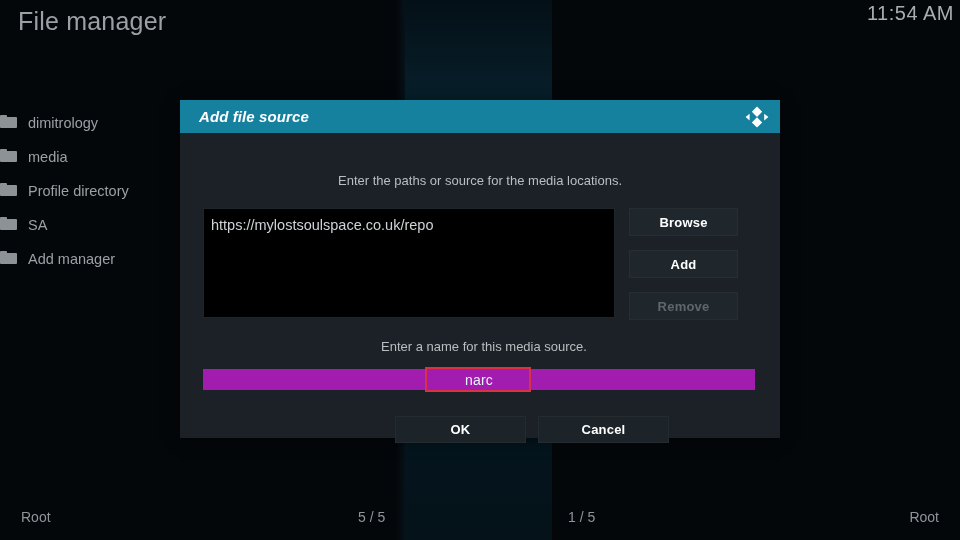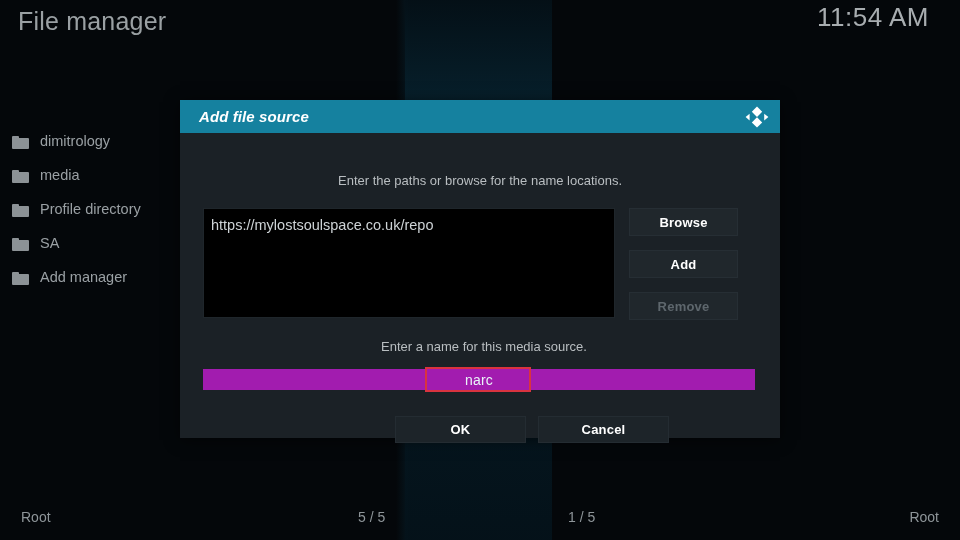--- a/index.html
+++ b/index.html
@@ -47,38 +47,37 @@
   }
   .page-title {
     position: absolute;
     left: 18px; top: 7px;
     font-size: 25px;
     color: #9aa0a3;
     letter-spacing: .2px;
   }
   .clock {
     position: absolute;
-    right: 31px; top: 2px;
-    font-size: 26px;
+    right: 6px; top: 2px;
+    font-size: 20px;
     color: #a8adb0;
     letter-spacing: .5px;
   }
 
   
   .filelist {
     position: absolute;
     left: 0; top: 115px;
     width: 200px;
   }
   .file-row {
     position: relative;
     height: 34px;
     display: flex;
-    align-items: flex-end;
-    padding-left: 12px;
+    align-items: flex-start;
   }
   .folder-icon {
     width: 17px; height: 13px;
     position: relative;
     flex: 0 0 auto;
     margin-right: 11px;
   }
   .folder-icon i {
     position: absolute;
     display: block;
@@ -293,21 +292,21 @@
           <polygon points="12,1.6 17.2,6.8 12,12 6.8,6.8" fill="#ffffff"></polygon>
           <polygon points="12,12.2 17.2,17.4 12,22.6 6.8,17.4" fill="#ffffff"></polygon>
           <polygon points="19.2,8.8 23.4,12.1 19.2,15.4" fill="#ffffff"></polygon>
           <polygon points="4.6,8.8 4.6,15.4 0.6,12.1" fill="#ffffff"></polygon>
         </svg>
       </span>
     </div>
 
     <div class="dialog-body">
 
-      <div class="hint paths">Enter the paths or browse for the name locations.</div>
+      <div class="hint paths">Enter the paths or source for the media locations.</div>
 
       <div class="path-list">
         <div class="path-item">https://mylostsoulspace.co.uk/repo</div>
       </div>
 
       <div class="side-buttons">
         <div class="sbtn">Browse</div>
         <div class="sbtn">Add</div>
         <div class="sbtn disabled">Remove</div>
       </div>

